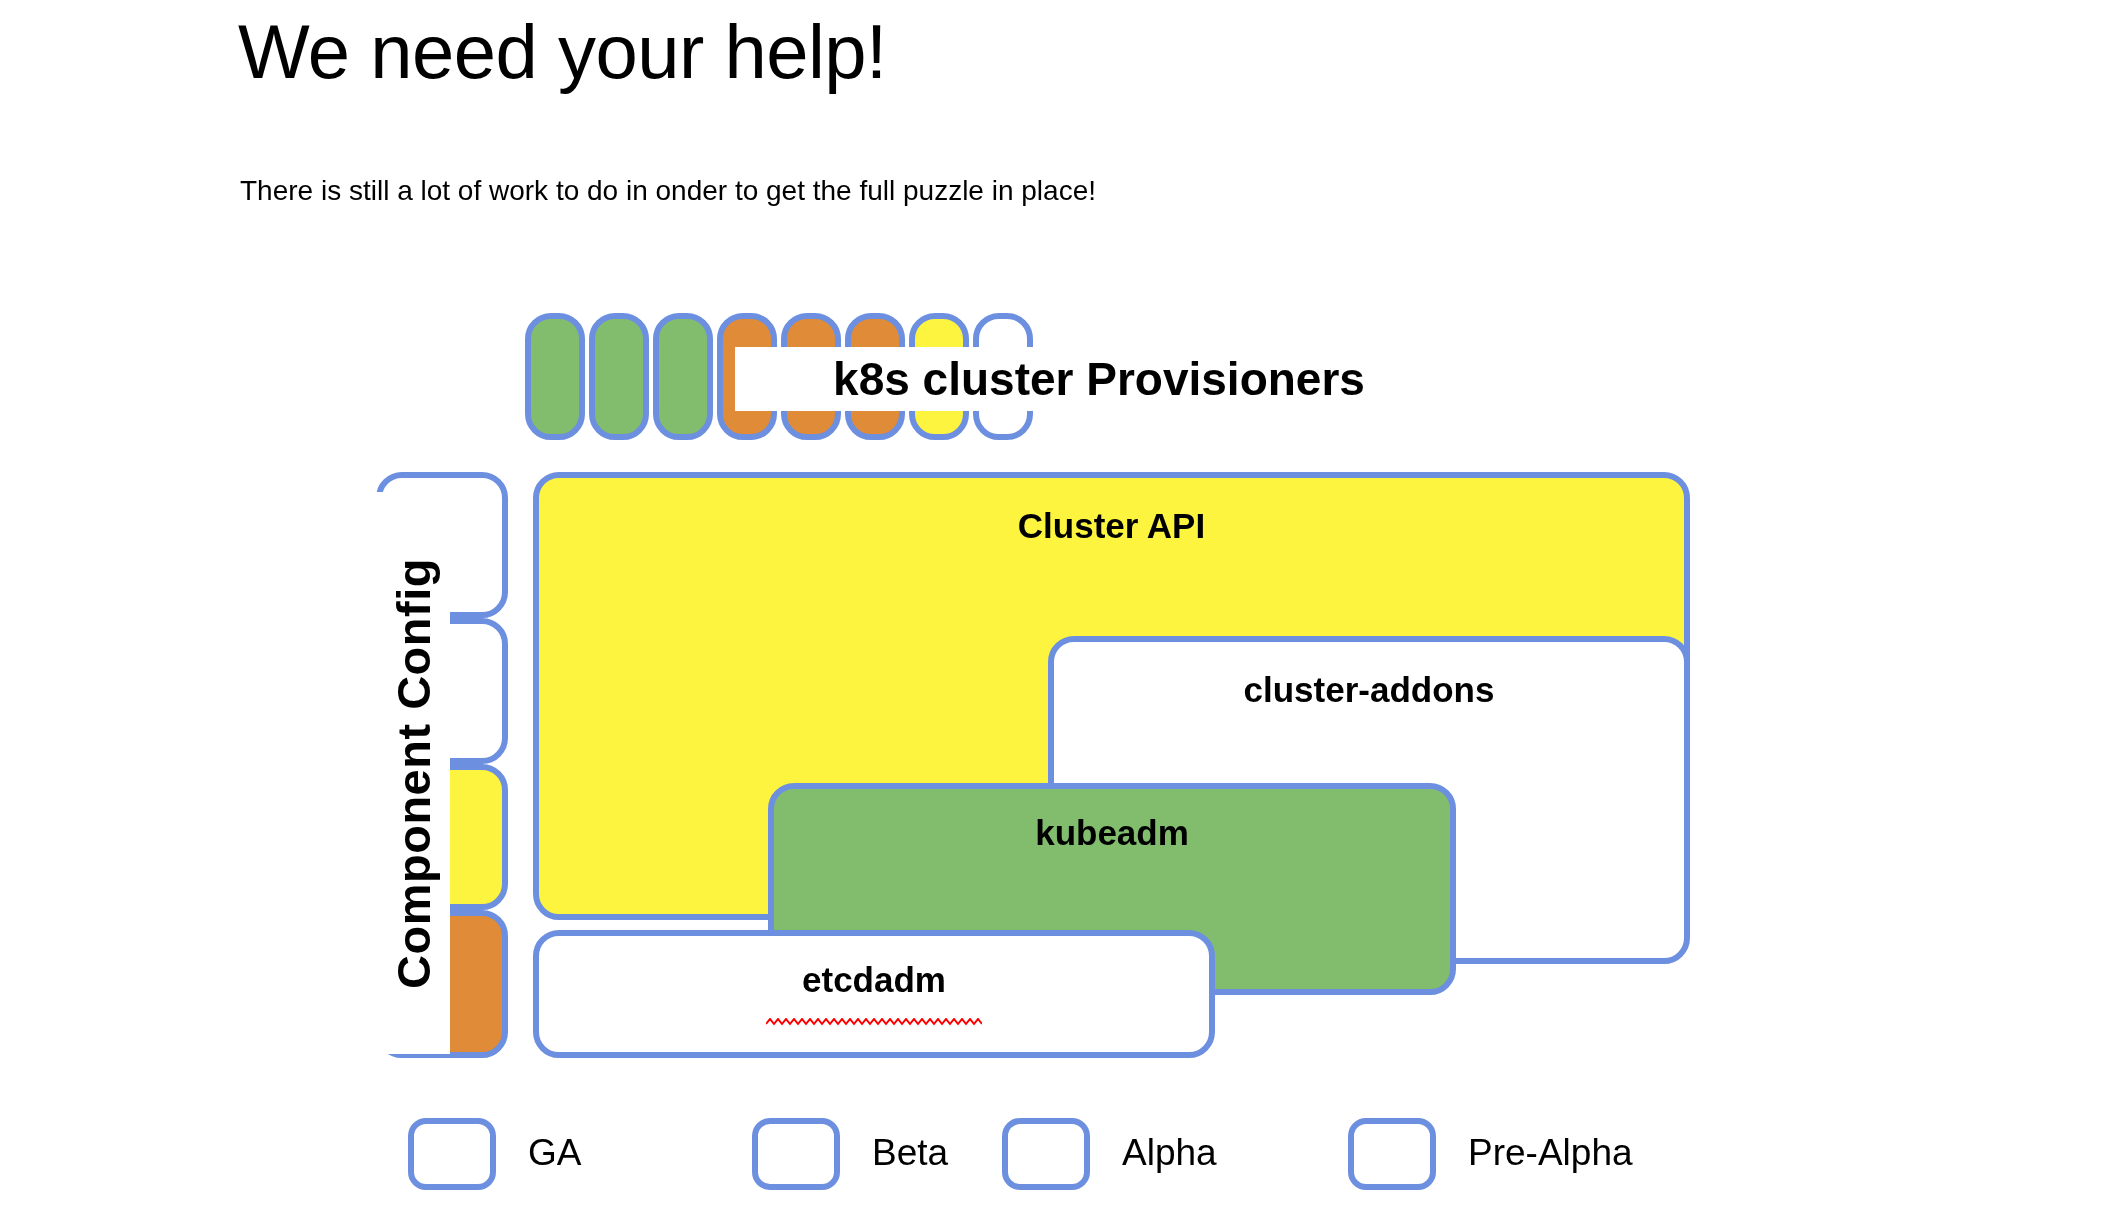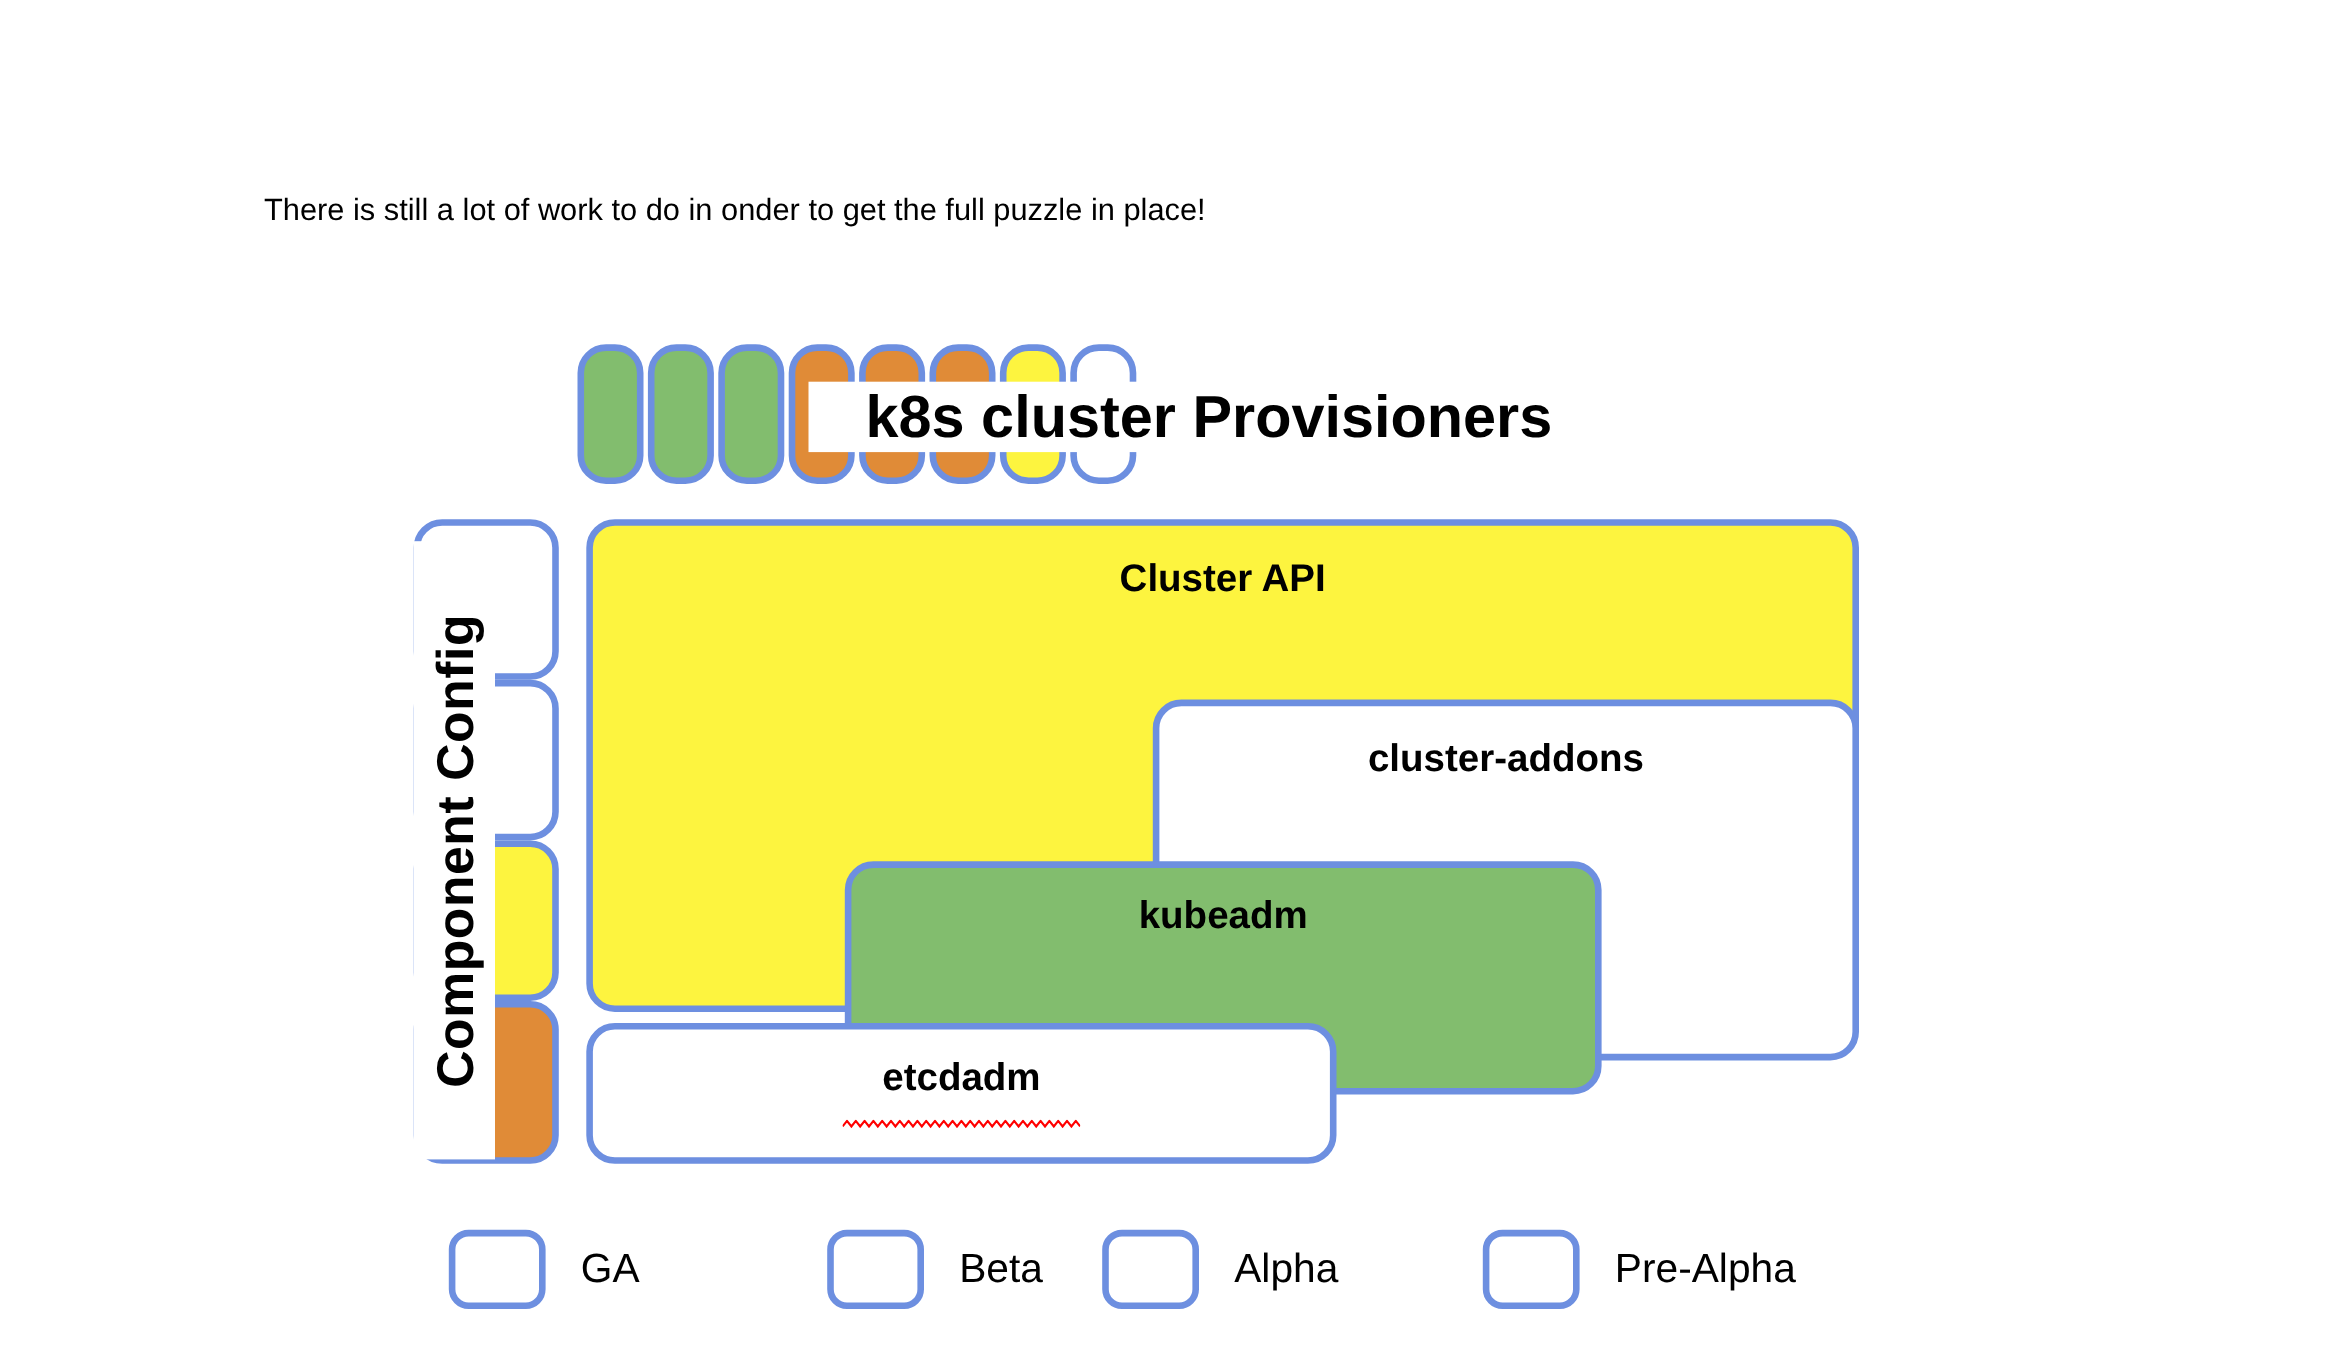--- a/index.html
+++ b/index.html
@@ -71,21 +71,21 @@
     justify-content: center;
     font-weight: bold;
     color: #000000;
     white-space: nowrap;
   }
   #provisioners-label {
     left: 735px;
     top: 347px;
     width: 728px;
     height: 64px;
-    font-size: 54px;
+    font-size: 46px;
   }
 
   
   #component-config-col .box {
     left: 376px;
     width: 132px;
   }
   #cc-box-0 { top: 472px;  height: 146px; }
   #cc-box-1 { top: 618px;  height: 146px; }
   #cc-box-2 { top: 764px;  height: 146px; }
@@ -197,20 +197,21 @@
   #legend-item-0 { left: 408px; }
   #legend-item-1 { left: 752px; }
   #legend-item-2 { left: 1002px; }
   #legend-item-3 { left: 1348px; }
 </style>
 </head>
 <body>
 
 <div id="slide">
 
+  <div class="title">We need your help!</div>
   <div class="subtitle">There is still a lot of work to do in onder to get the full puzzle in place!</div>
 
   <div id="provisioner-row">
     <div class="box ga" id="prov-tile-0" style="left: 525px; width: 60px;"></div>
     <div class="box ga" id="prov-tile-1" style="left: 589px; width: 60px;"></div>
     <div class="box ga" id="prov-tile-2" style="left: 653px; width: 60px;"></div>
     <div class="box beta" id="prov-tile-3" style="left: 717px; width: 60px;"></div>
     <div class="box beta" id="prov-tile-4" style="left: 781px; width: 60px;"></div>
     <div class="box beta" id="prov-tile-5" style="left: 845px; width: 60px;"></div>
     <div class="box alpha" id="prov-tile-6" style="left: 909px; width: 60px;"></div>

